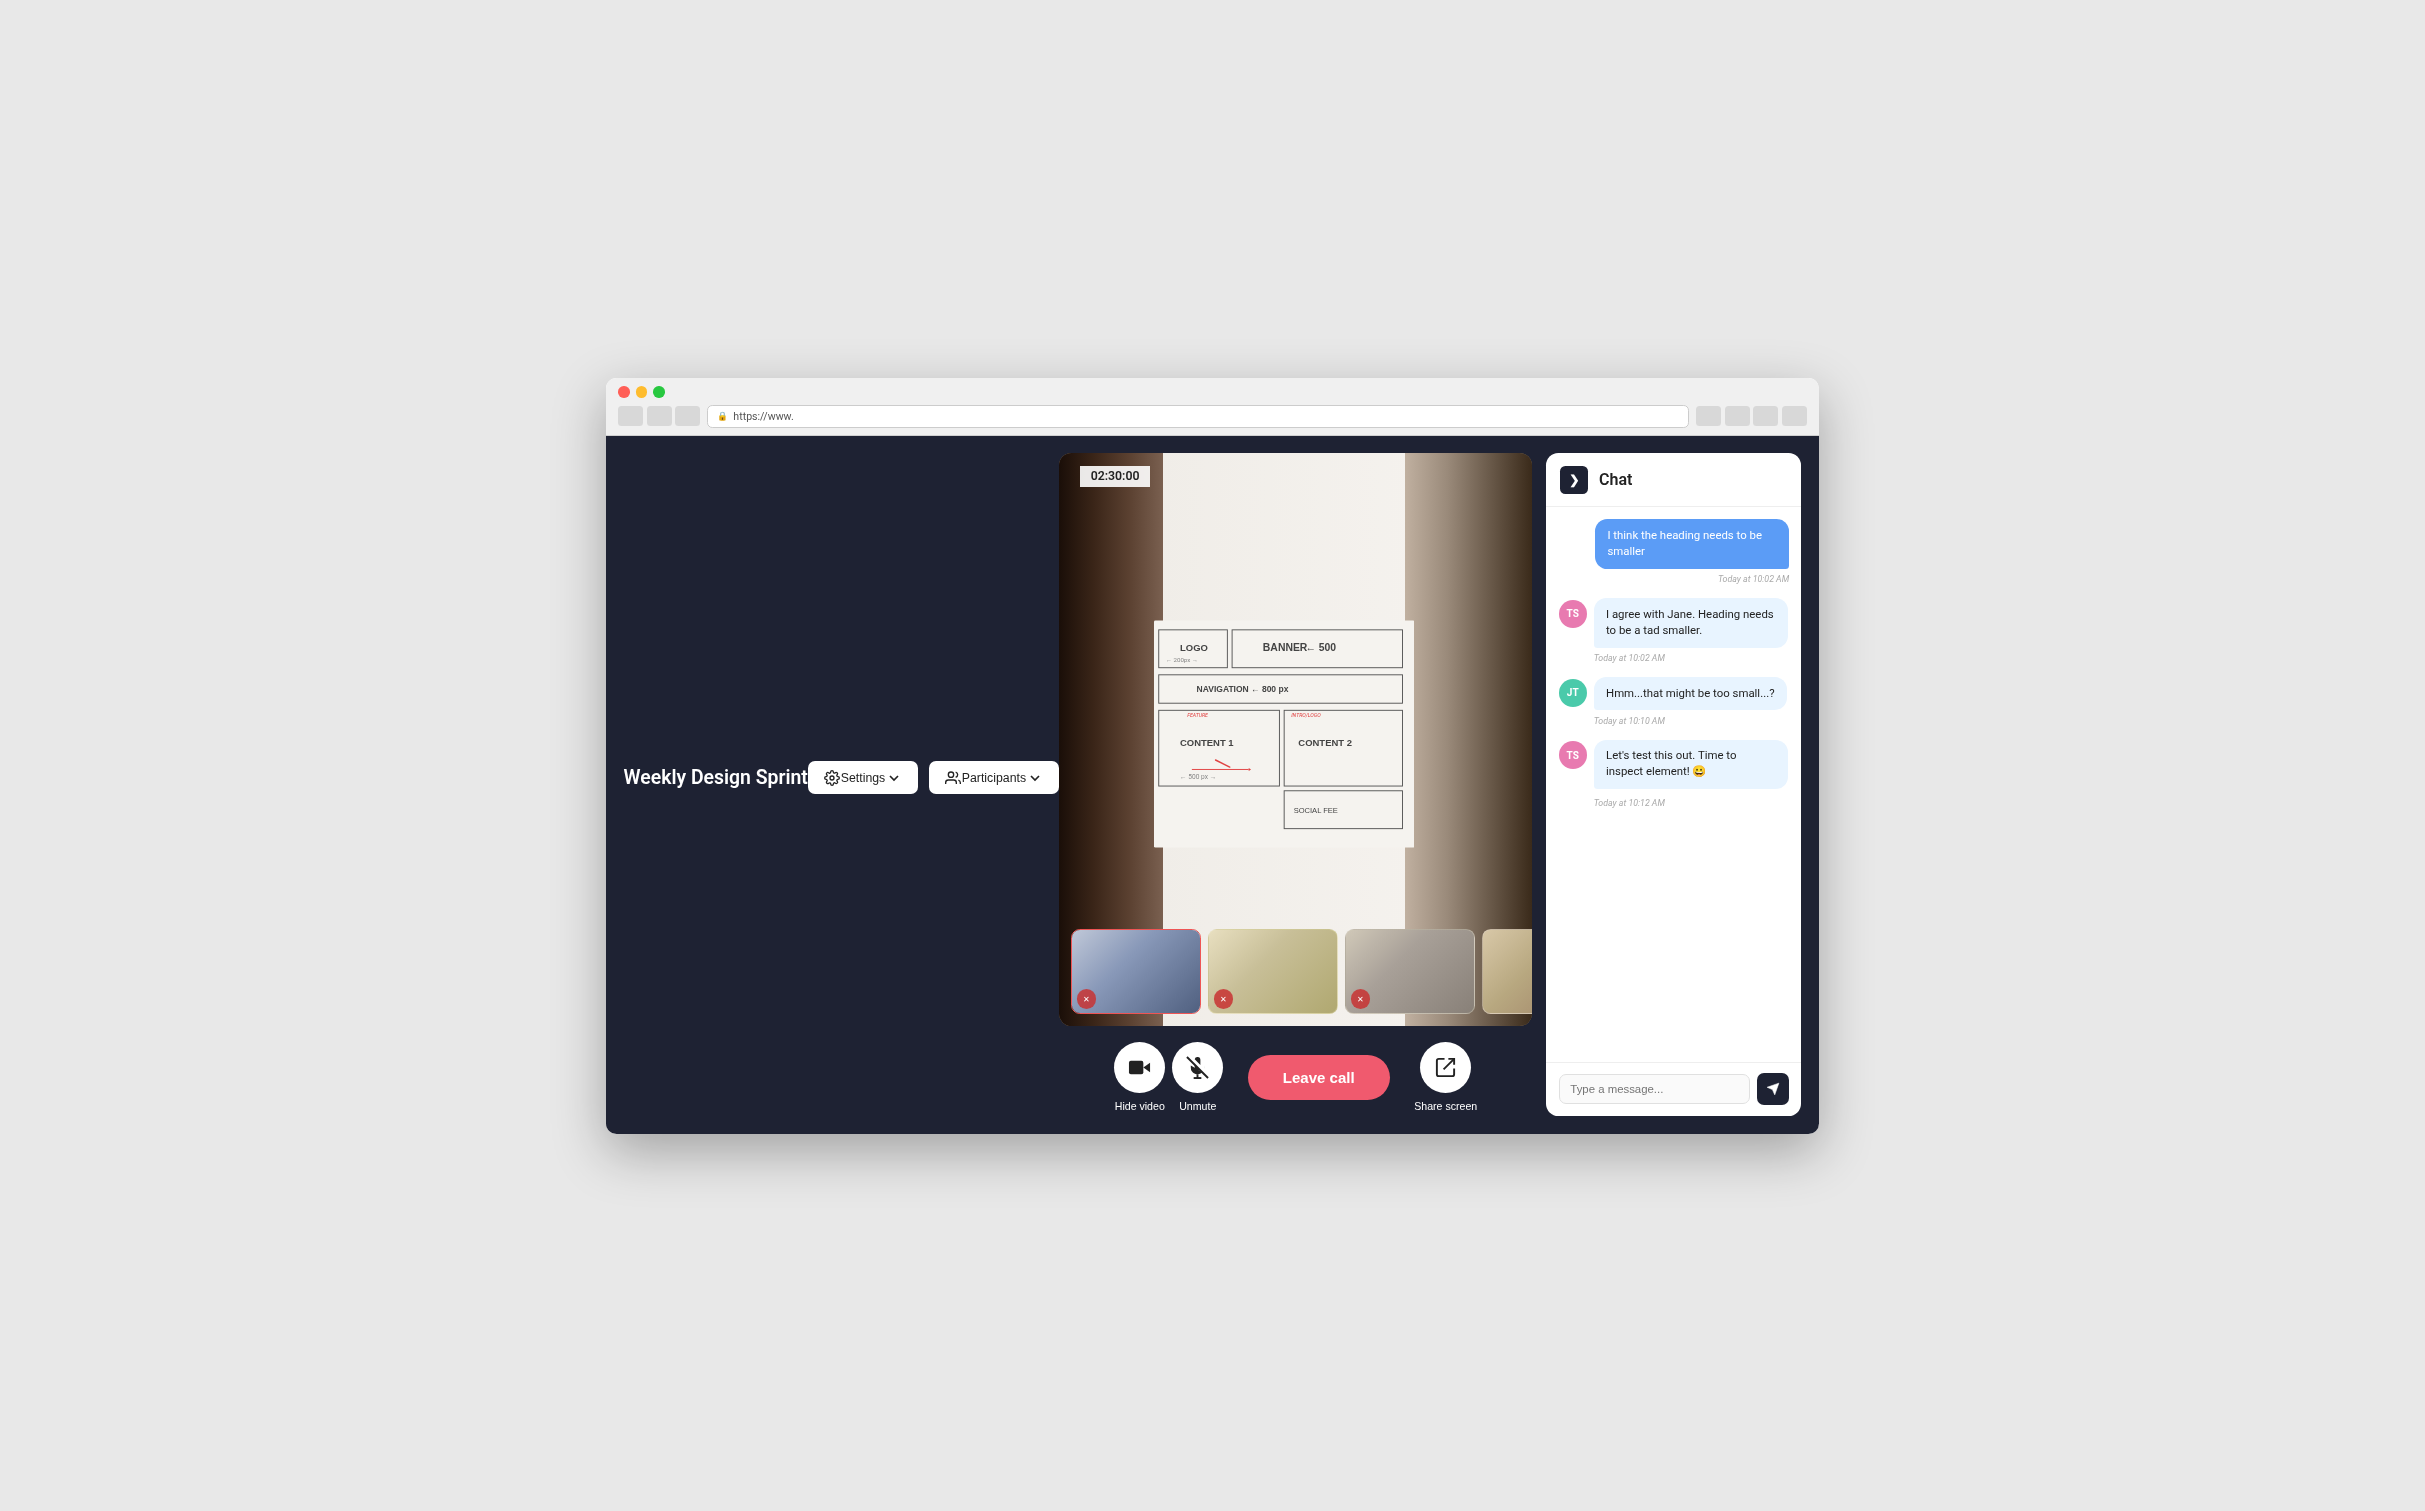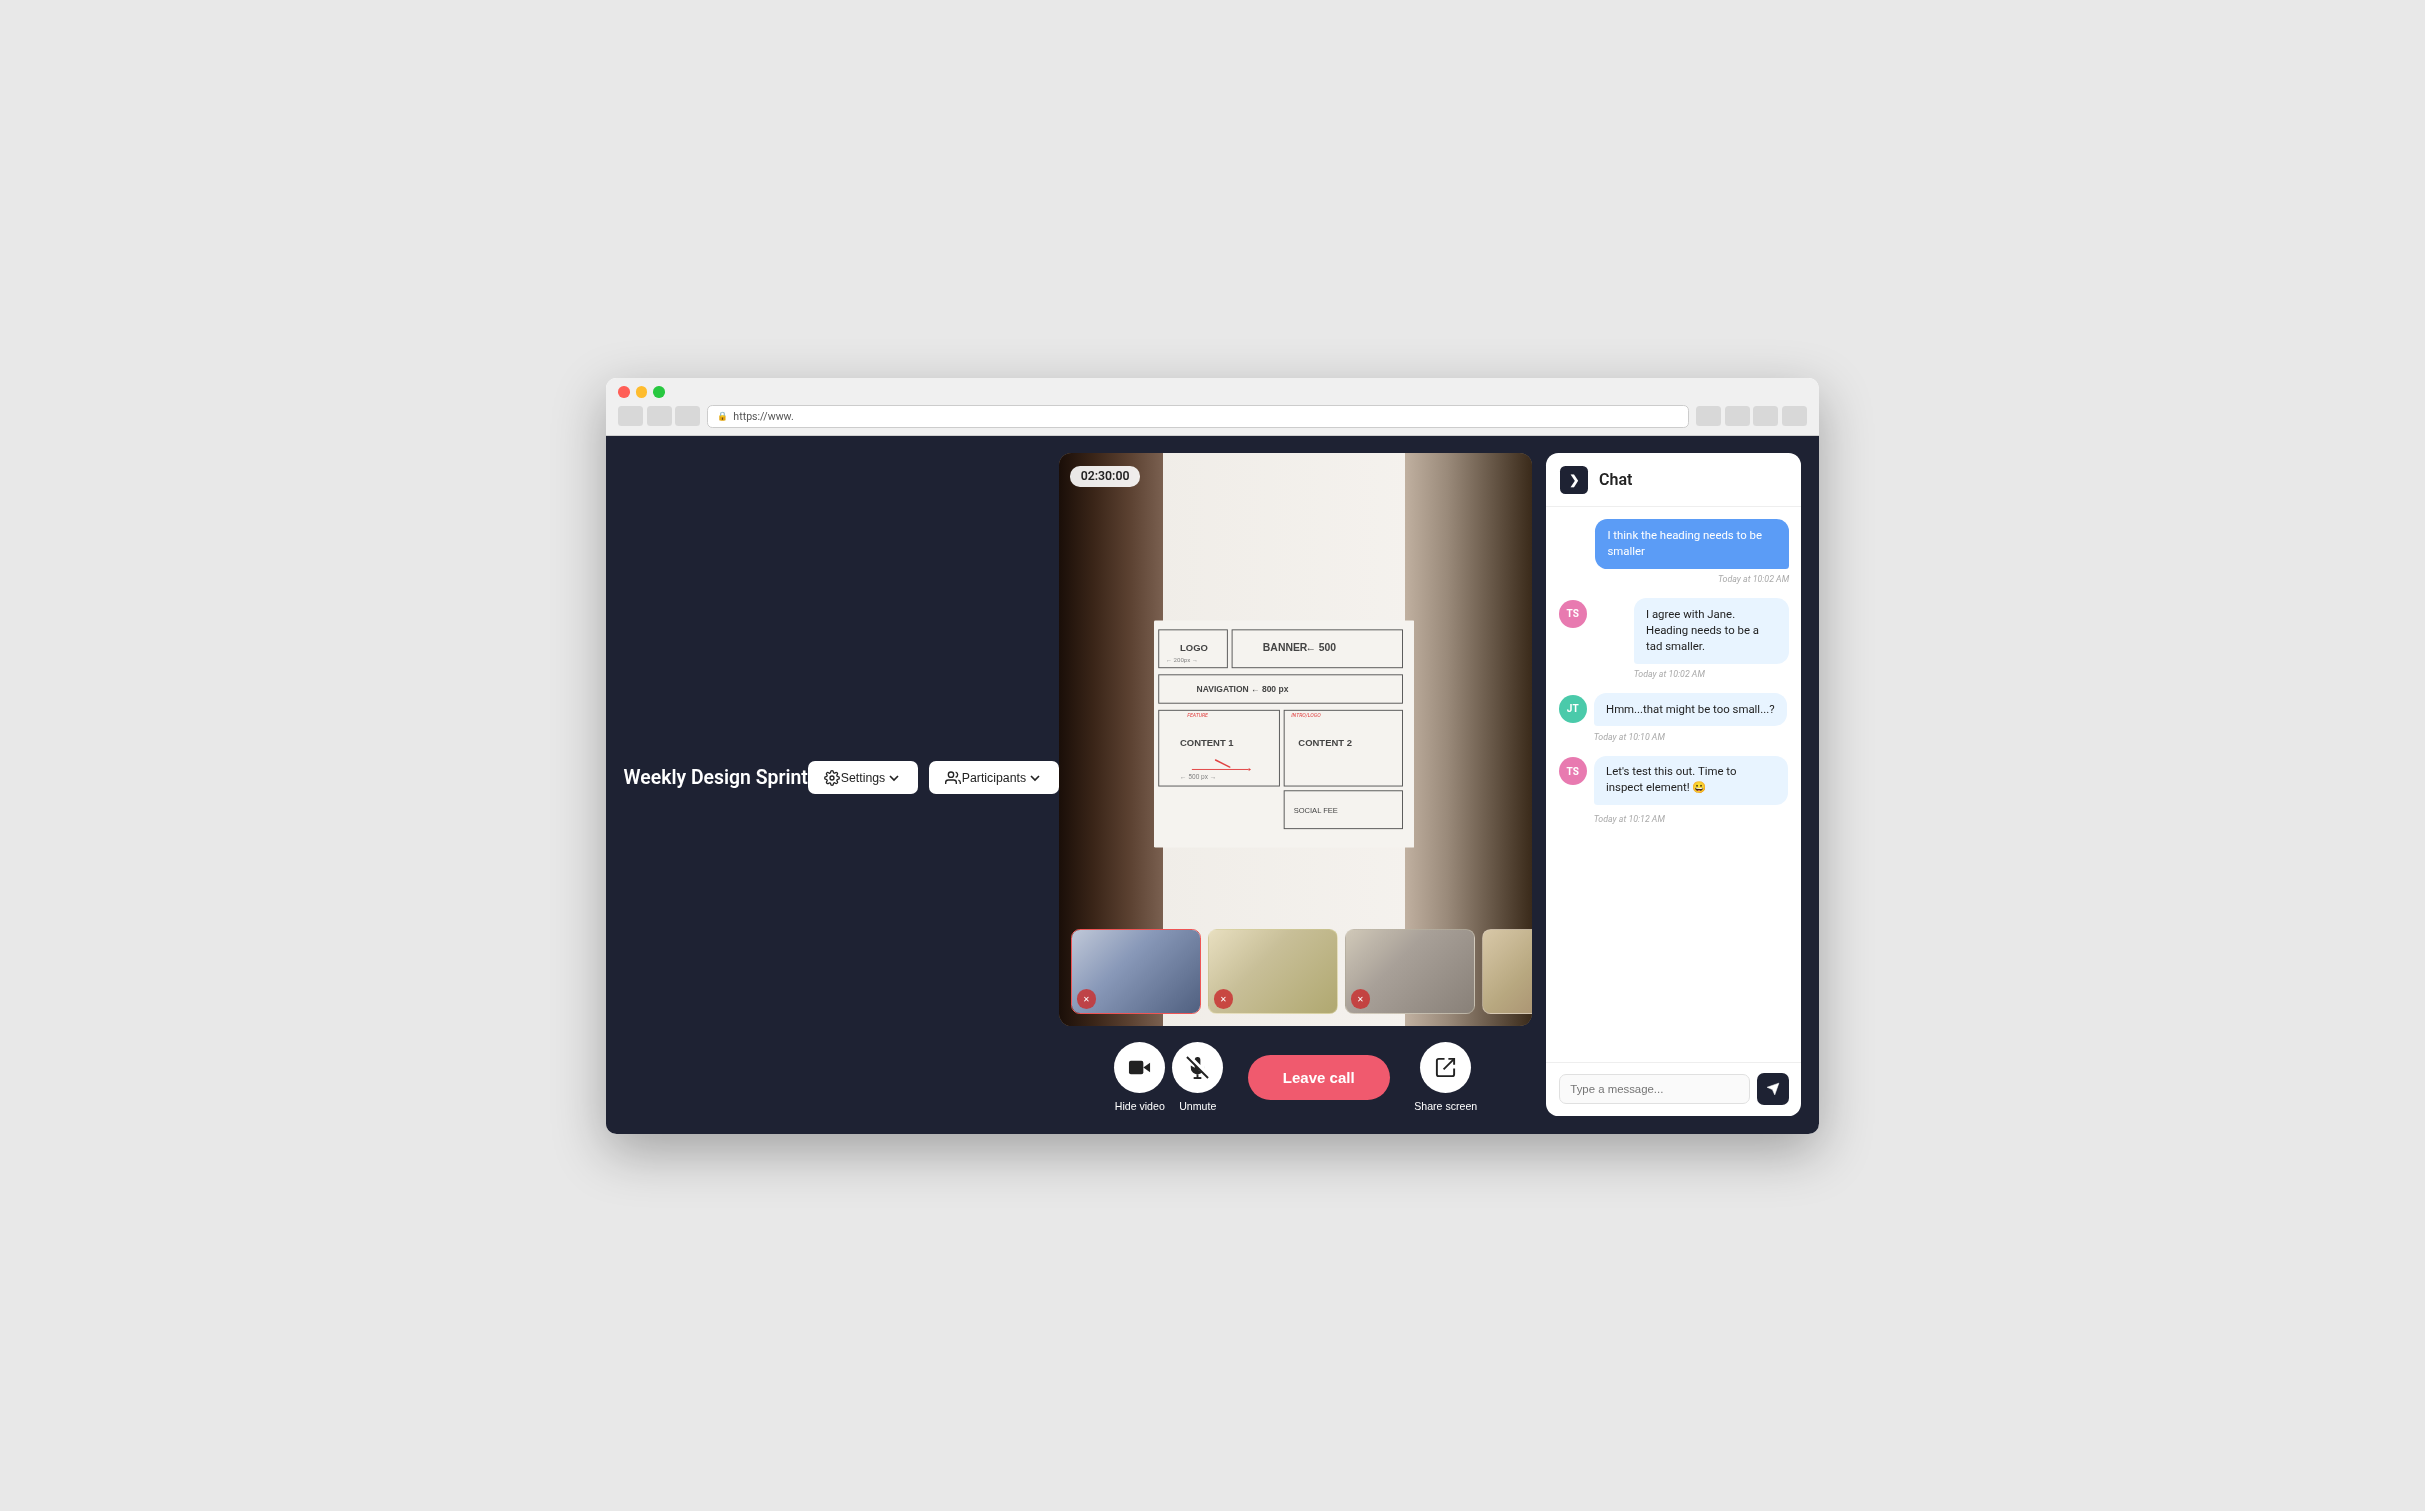--- a/index.html
+++ b/index.html
@@ -136,23 +136,23 @@
     }
     .video-bg {
       width: 100%;
       height: 100%;
       position: relative;
       background: linear-gradient(to right, #8B7355 0%, #a0937a 15%, #f0ede8 20%, #f5f2ee 80%, #9a8870 85%, #7a6a55 100%);
     }
     .timer-badge {
       position: absolute;
       top: 12.3px;
-      left: 11px;
+      left: 21px;
       background: rgba(255,255,255,0.9);
-      border-radius: 10px;
+      border-radius: 0;
       padding: 3.5px 10.6px;
       font-size: 12.3px;
       font-weight: 600;
       color: #222;
     }
     .participant-strip {
       position: absolute;
       bottom: 12.3px;
       left: 12.3px;
       display: flex;
@@ -533,21 +533,21 @@
 
           <div class="message-row own">
             <div class="message-bubble own-bubble">
               I think the heading needs to be smaller
             </div>
             <div class="message-time">Today at 10:02 AM</div>
           </div>
 
           <div style="display:flex;align-items:flex-start;gap:7px;">
             <div class="avatar-circle av-pink">TS</div>
-            <div style="display:flex;flex-direction:column;gap:3.5px;margin-left:40px;">
+            <div style="display:flex;flex-direction:column;gap:3.5px;">
               <div class="message-bubble">
                 I agree with Jane. Heading needs to be a tad smaller.
               </div>
               <div class="message-time">Today at 10:02 AM</div>
             </div>
           </div>
 
 
           <div style="display:flex;align-items:flex-start;gap:7px;">
             <div class="avatar-circle av-teal">JT</div>

